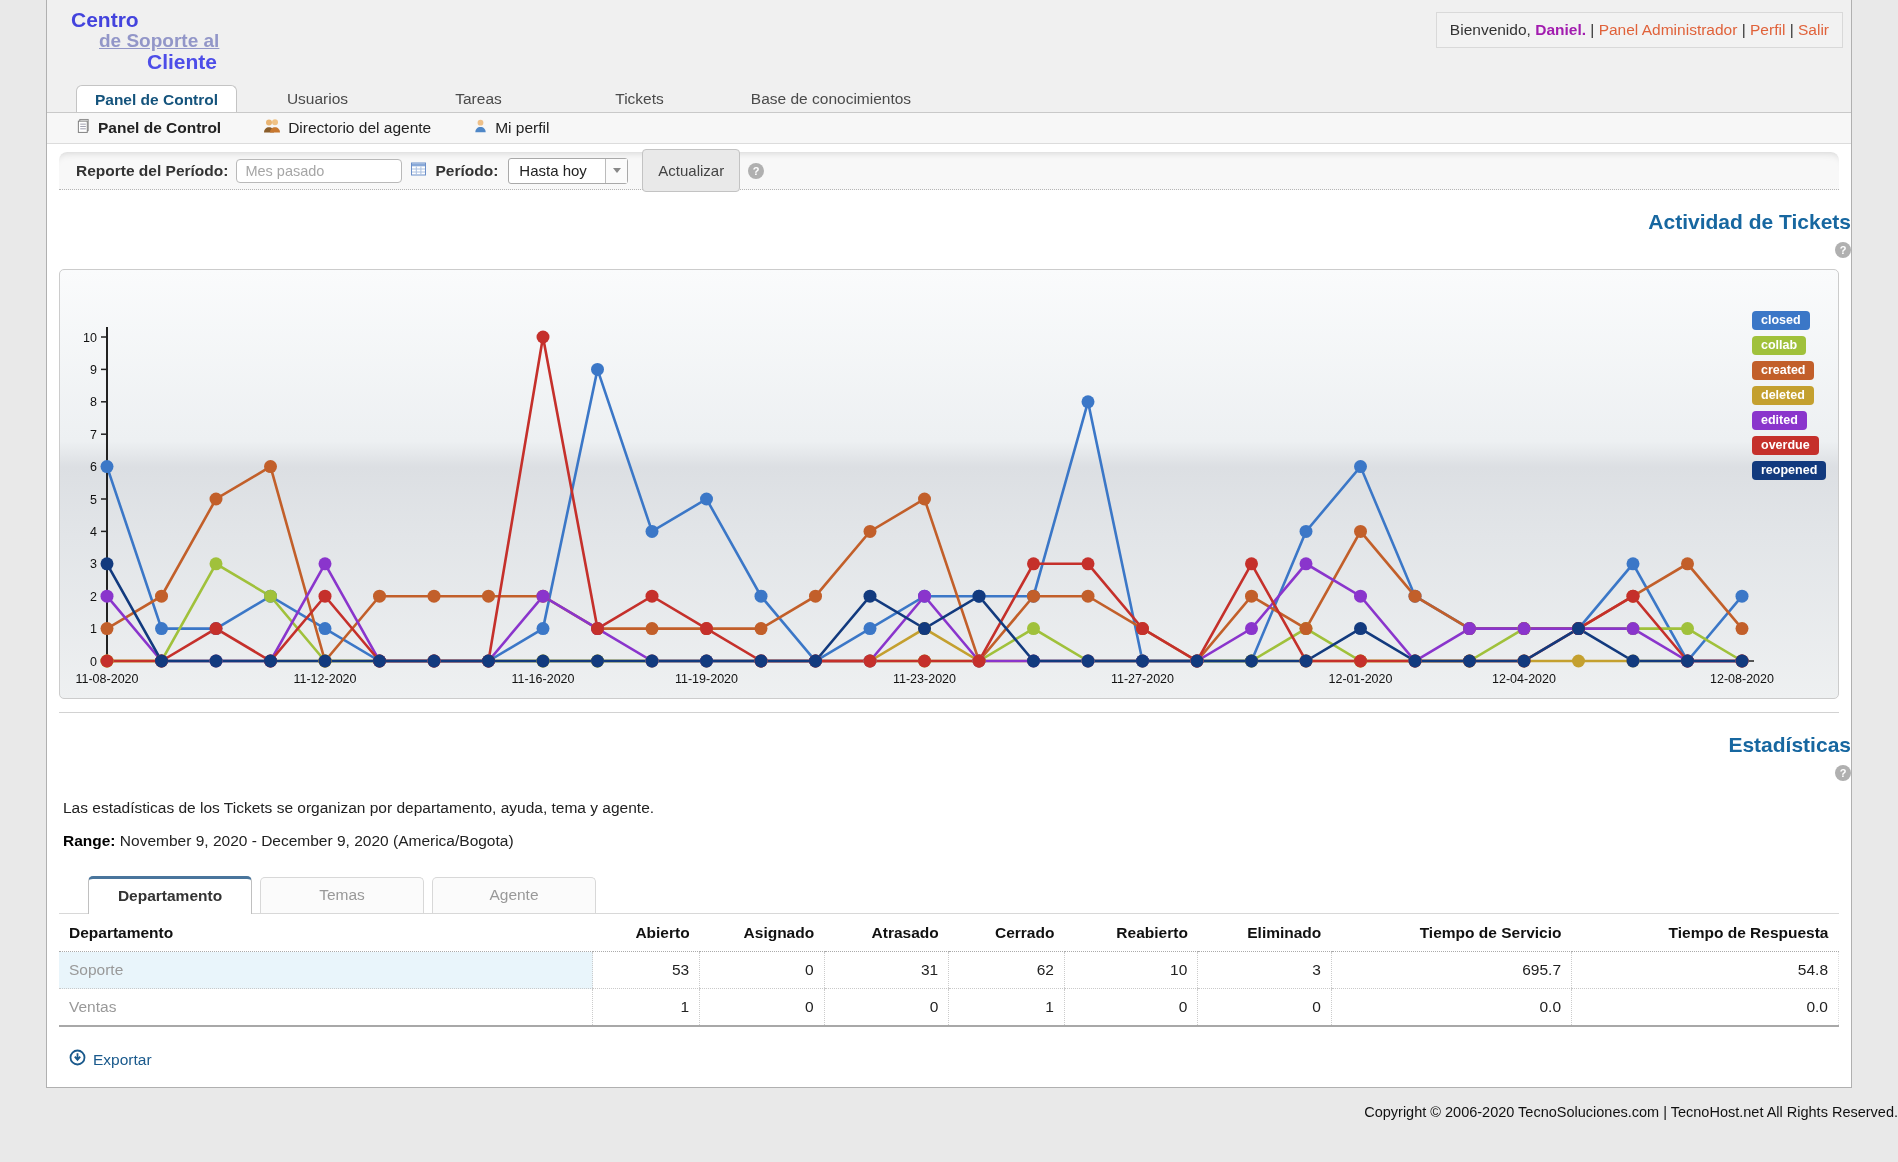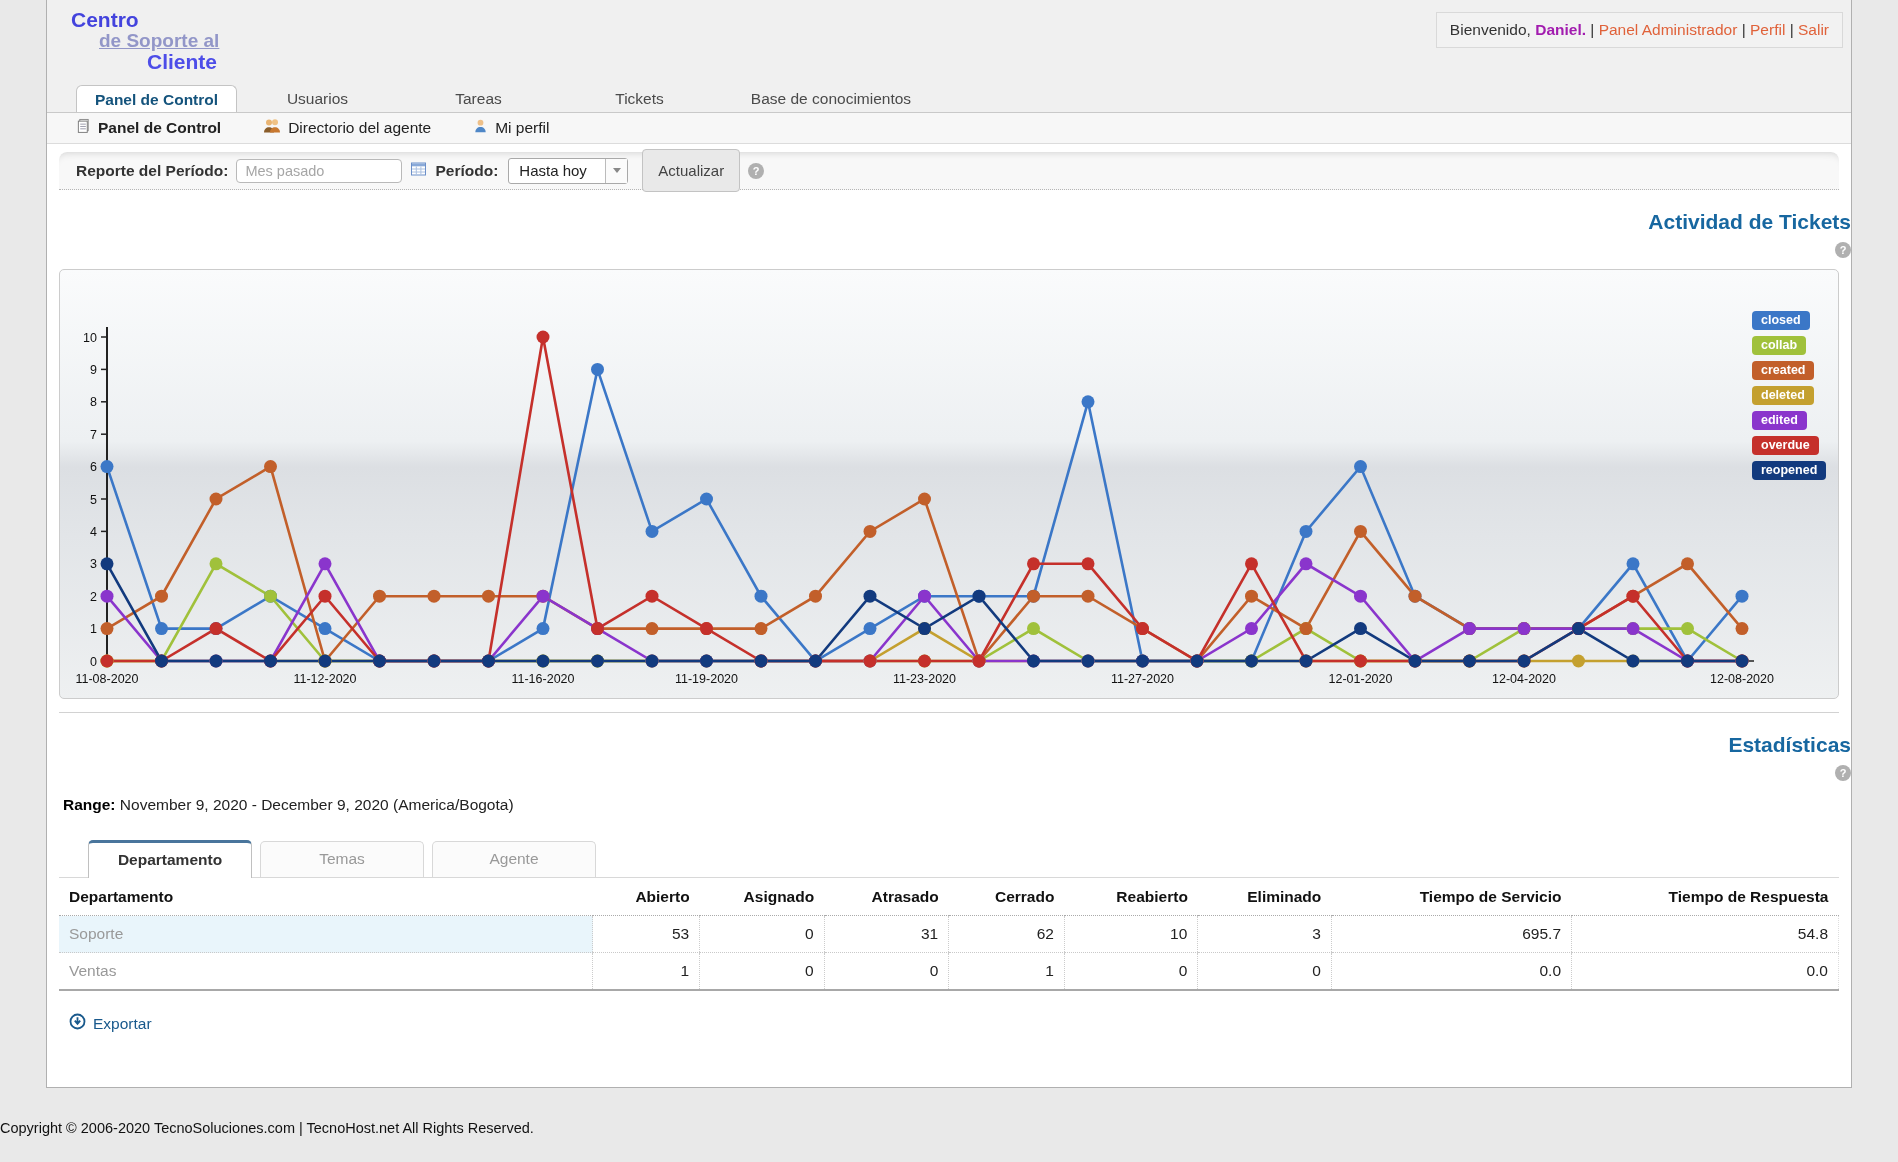--- a/index.html
+++ b/index.html
@@ -69,21 +69,21 @@
                     border-bottom:1px dotted #aaa; }
   .stats-table th:first-child { text-align:left; }
   .stats-table td { padding:9px 10px; text-align:right; color:#222; border-bottom:1px dotted #c9c9c9; }
   .stats-table td.dept { text-align:left; color:#999; }
   .stats-table td.num { border-left:1px dotted #ccc; }
   .stats-table td.num:last-child { border-right:1px dotted #ddd; }
   .stats-table tr:last-child td { border-bottom:2px solid #a8a8a8; }
   .stats-table td.hl { background:#e9f5fb; }
   .export-link { display:inline-flex; align-items:center; gap:7px; color:#19598c; font-size:15.5px;
                  margin:22px 0 0 22px; text-decoration:none; cursor:pointer; }
-  .footer { text-align:left; font-size:14.5px; color:#111; padding-top:32px; }
+  .footer { text-align:right; font-size:14.5px; color:#111; padding-top:16px; }
 </style>
 </head>
 <body>
 
 <div class="page-card">
 
   <div class="brand-row">
     <div class="logo">
       <div class="logo-l1">Centro</div>
       <div class="logo-l2">de Soporte al</div>
@@ -438,20 +438,21 @@
         <div class="legend-badge" style="background: rgb(18, 58, 126);">reopened</div>
       </div>
   </div>
 
   <hr class="divider">
 
   <div class="section-title">
     <span>Estadísticas</span>
     <span class="help-badge">?</span>
   </div>
+  <p class="stats-desc">Las estadísticas de los Tickets se organizan por departamento, ayuda, tema y agente.</p>
   <p class="stats-range">
     <b>Range:</b><span> November 9, 2020 - December 9, 2020 (America/Bogota)</span>
   </p>
 
   <div class="stat-tabs" id="stat-tabs">
       <div class="stat-tab active">Departamento</div>
       <div class="stat-tab">Temas</div>
       <div class="stat-tab">Agente</div>
     </div>
 

